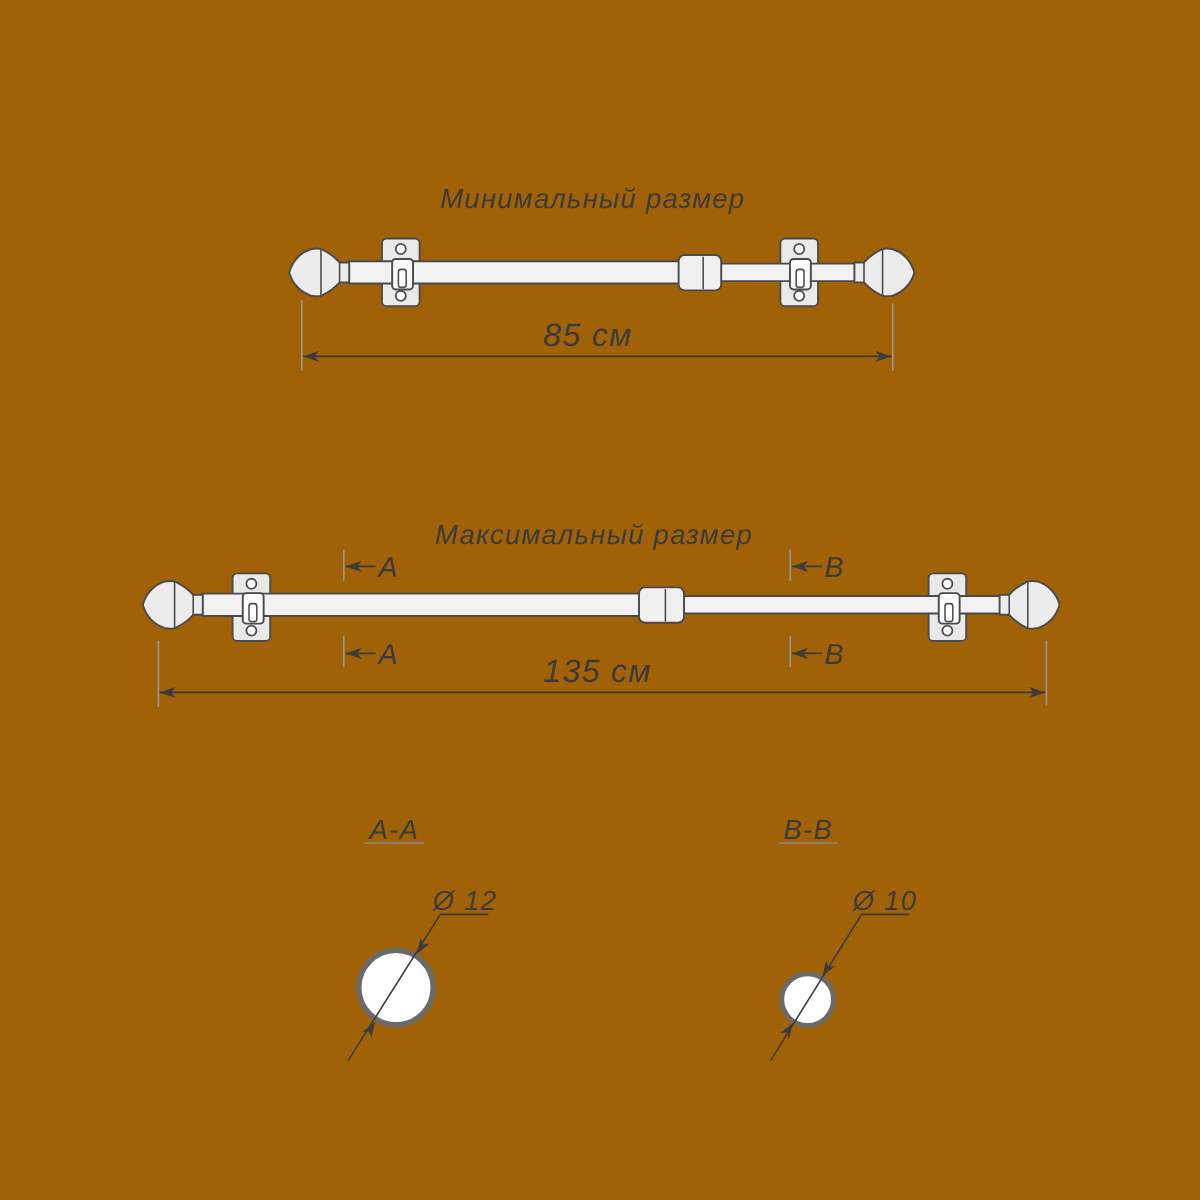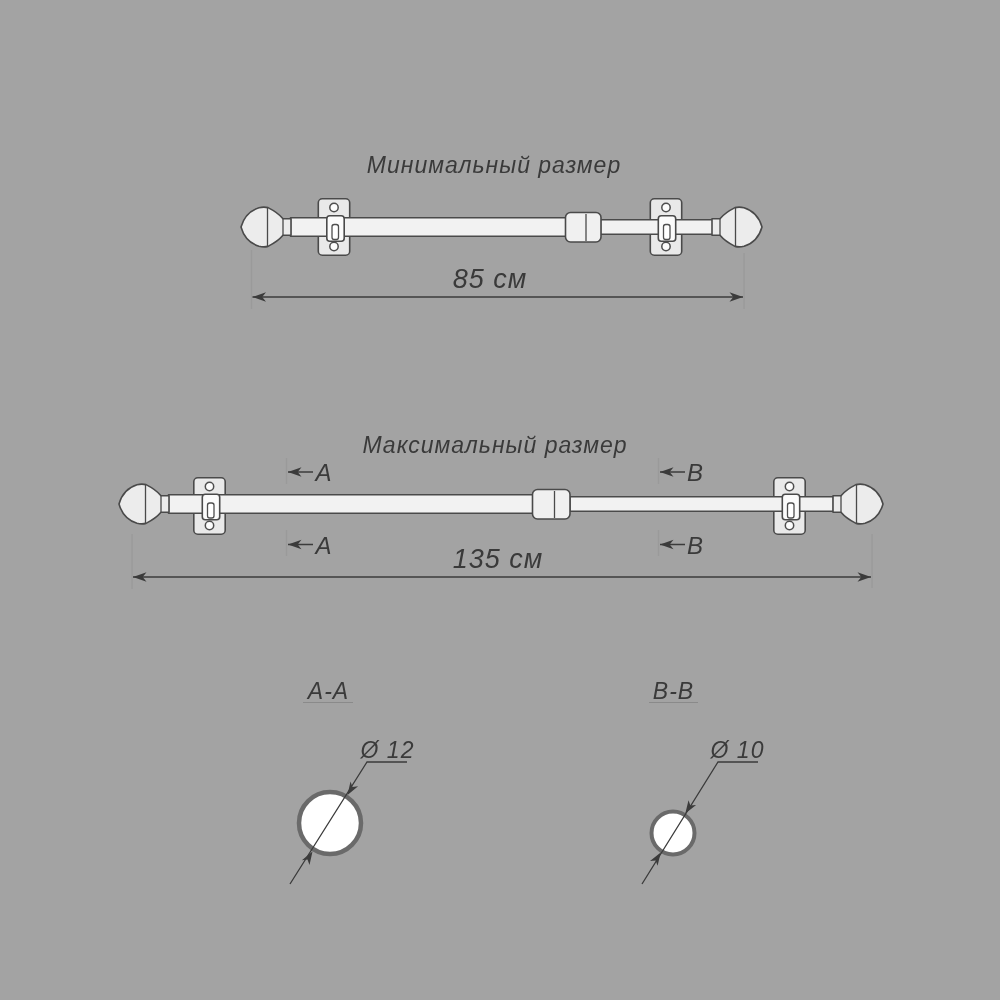--- a/index.html
+++ b/index.html
@@ -1,16 +1,16 @@
 <!DOCTYPE html>
 <html><head>
 <meta charset="utf-8">
 <style>
   html,body{margin:0;padding:0;background:#ffffff;width:1000px;height:1000px;overflow:hidden;}
-  .stage{position:relative;width:1000px;height:1000px;background:#a3a3a3;}
+  .stage{position:relative;width:1000px;height:1000px;background:#a16207;}
   svg{display:block;}
   text{fill:#3a3a3a;font-family:"Liberation Sans","DejaVu Sans",sans-serif;font-style:italic;}
   .t-title{font-size:23px;letter-spacing:1px;}
   .t-dim{font-size:27px;letter-spacing:1px;}
   .t-marker{font-size:24px;}
   .t-sec{font-size:23px;letter-spacing:1px;}
   .t-dia{font-size:23px;letter-spacing:1px;}
   .outline{stroke:#4a4a4a;stroke-width:1.6;stroke-linejoin:round;}
   .tube{fill:#f2f2f2;}
   .finial{fill:#ececec;}

